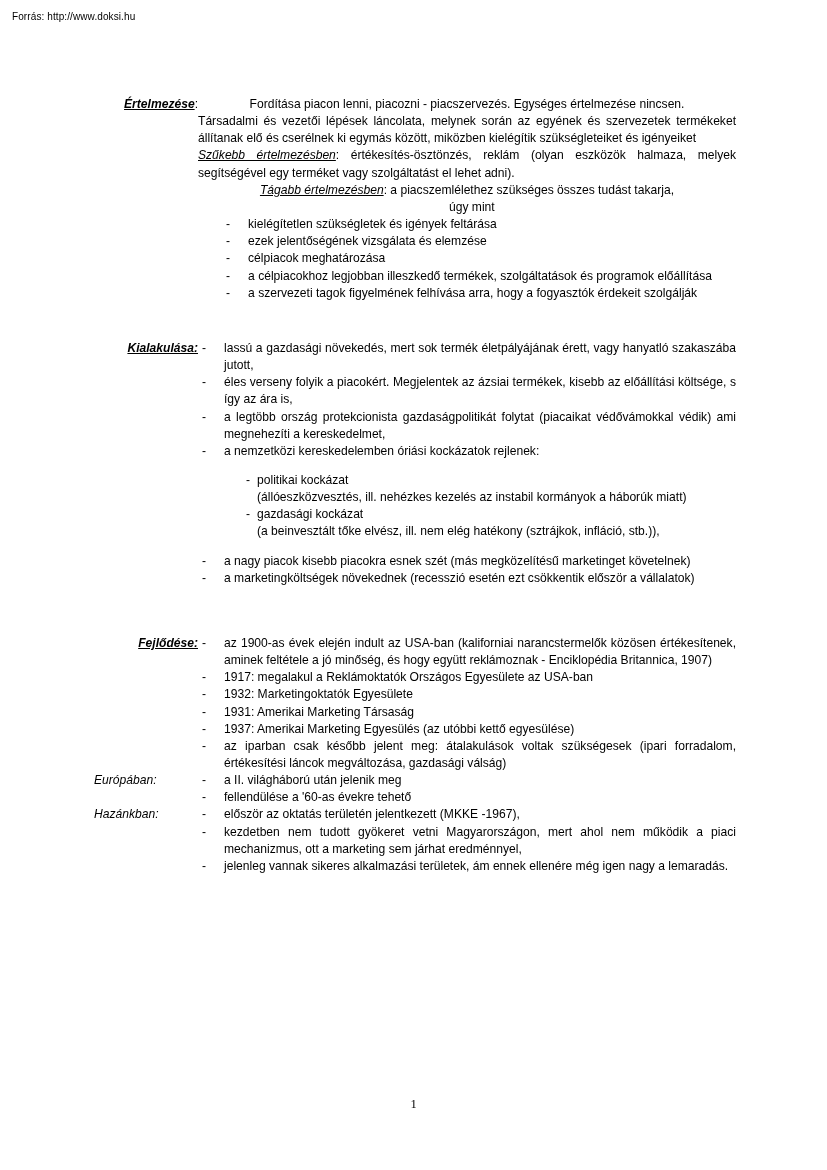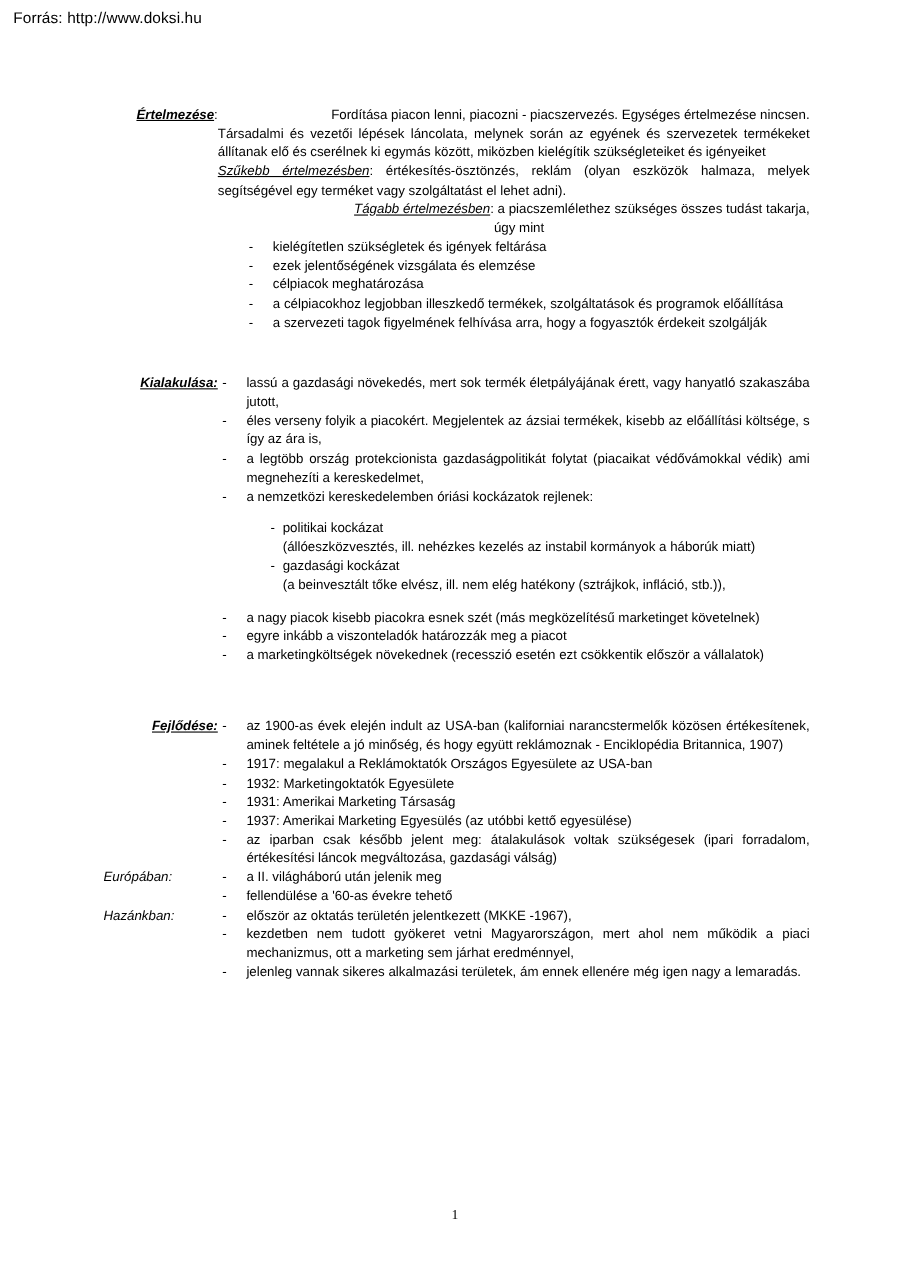--- a/index.html
+++ b/index.html
@@ -23,21 +23,21 @@
     width: 827px;
     height: 1170px;
     background: #ffffff;
   }
 
   
   .source-header {
     position: absolute;
     top: 10px;
     left: 12px;
-    font-size: 14px;
+    font-size: 10px;
     line-height: 13px;
     letter-spacing: 0.1px;
     white-space: nowrap;
   }
 
   
   .content {
     position: absolute;
     top: 66px;
     left: 94px;
@@ -89,21 +89,21 @@
     flex: 1 1 auto;
     min-width: 0;
   }
 
   p.j {
     margin: 0;
     text-align: justify;
   }
   p.l {
     margin: 0;
-    text-align: right;
+    text-align: center;
   }
 
   .u-i {
     font-style: italic;
     text-decoration: underline;
   }
 
   
   ul.dash {
     list-style: none;
@@ -234,21 +234,20 @@
             <span class="sub">politikai kockázat</span>
             <span class="sub">(állóeszközvesztés, ill. nehézkes kezelés az instabil kormányok a háborúk miatt)</span>
           </li>
           <li>
             <span class="sub">gazdasági kockázat</span>
             <span class="sub">(a beinvesztált tőke elvész, ill. nem elég hatékony (sztrájkok, infláció, stb.)),</span>
           </li>
         </ul>
         <ul class="dash">
           <li>a nagy piacok kisebb piacokra esnek szét (más megközelítésű marketinget követelnek)</li>
-          <li class="noj">egyre inkább a viszonteladók határozzák meg a piacot</li>
           <li>a marketingköltségek növekednek (recesszió esetén ezt csökkentik először a vállalatok)</li>
         </ul>
       </div>
     </div>
 
     <div class="gap-lg"></div>
     <div class="gap-md"></div>
 
     <div class="section row">
       <div class="label w-main lbl-strong">Fejlődése:</div>

